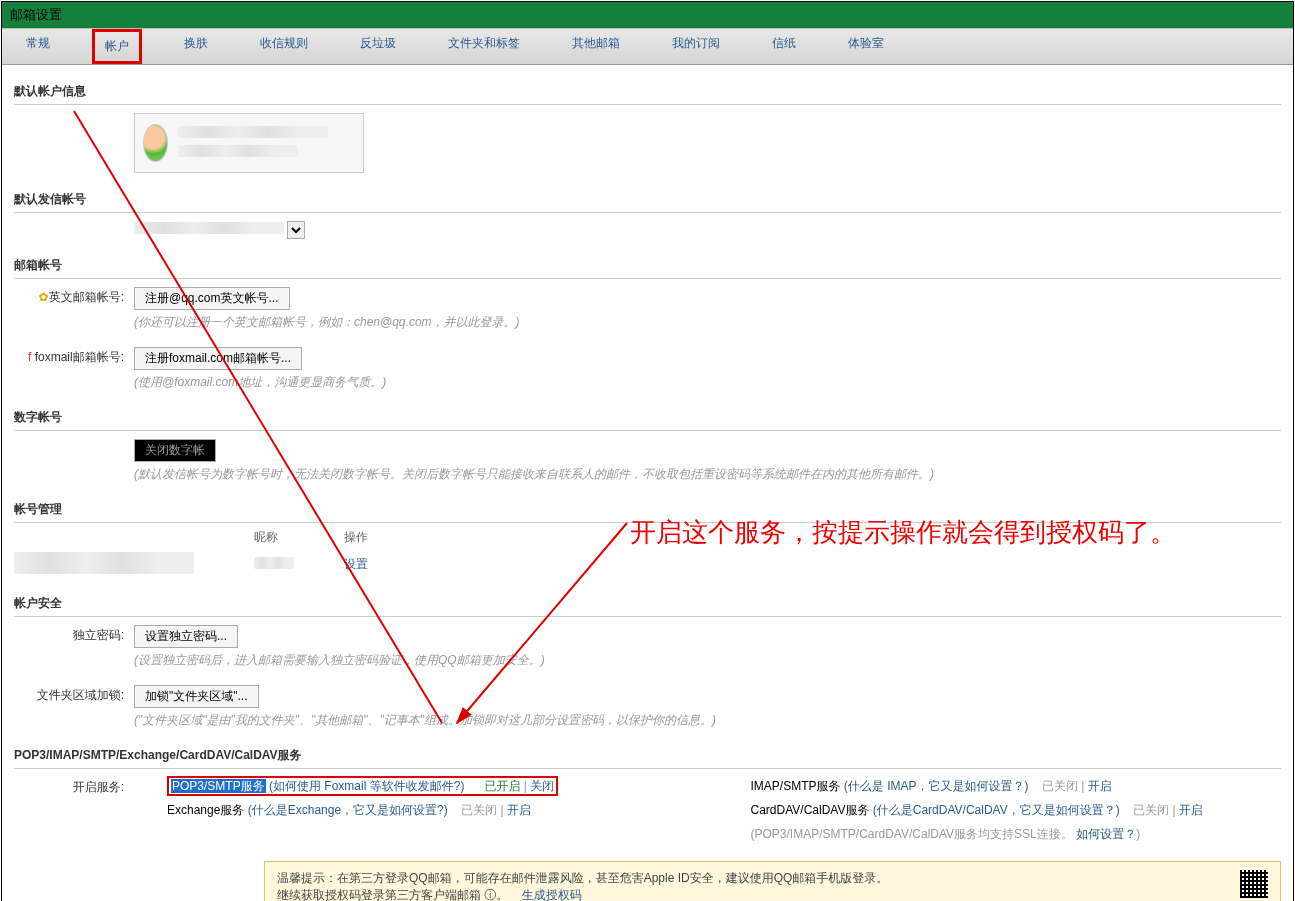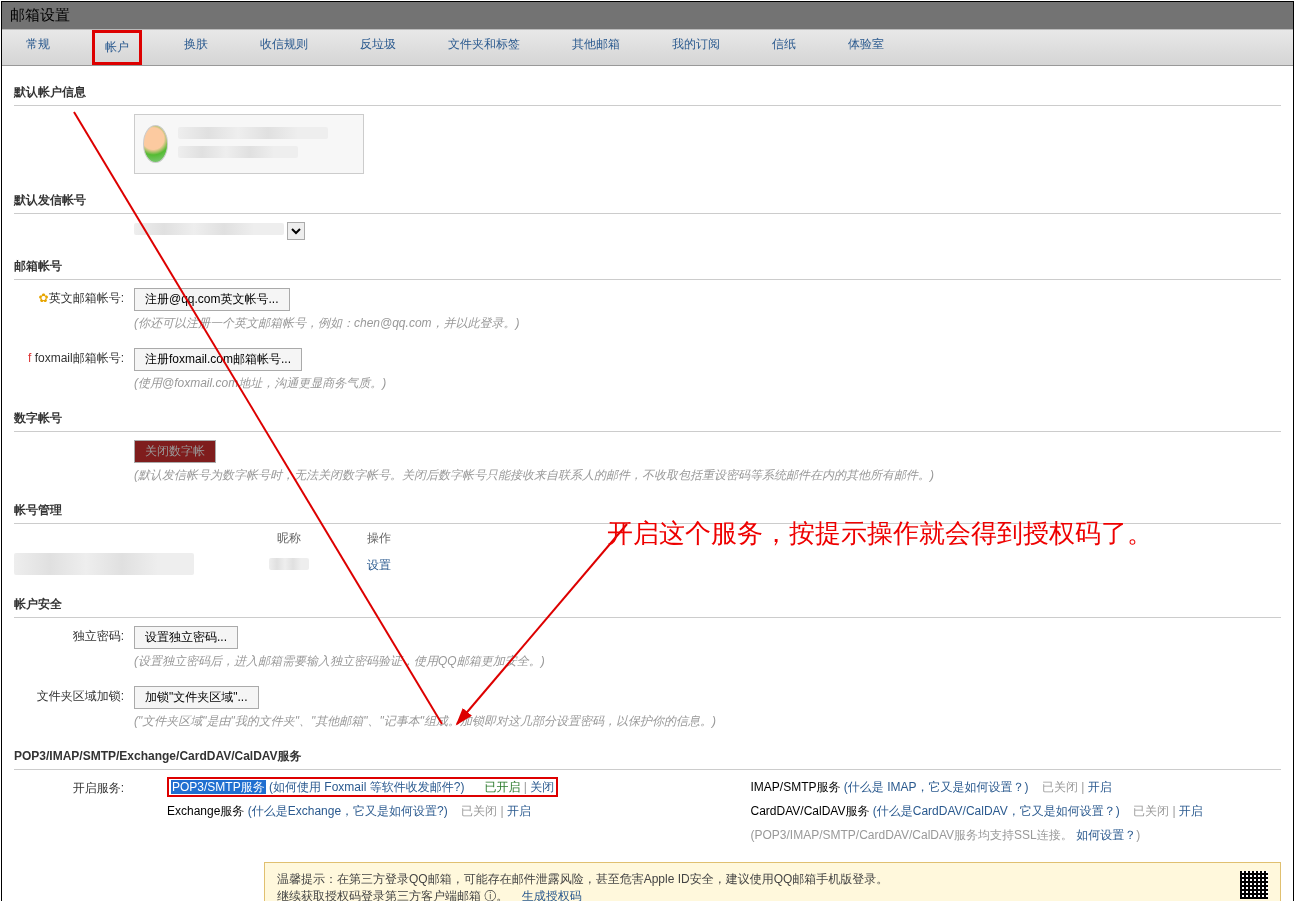--- a/index.html
+++ b/index.html
@@ -1,49 +1,49 @@
 <!DOCTYPE html>
 <html><head>
 <meta charset="utf-8">
 <style>
 * { box-sizing: border-box; margin: 0; padding: 0; }
 body { font-family: "Microsoft YaHei", Arial, sans-serif; font-size: 12px; color: #000; background: #fff; }
 .window { border: 1px solid #000; width: 1293px; margin: 1px; position: relative; }
-.title-bar { background: #737373; padding: 4px 8px; font-size: 15px; }
+.title-bar { background: #15803d; padding: 4px 8px; font-size: 13px; }
 .tabs { background: linear-gradient(#e8e8e8, #d5d5d5); border-top: 1px solid #bbb; border-bottom: 1px solid #999; display: flex; padding: 0 14px; gap: 32px; }
 .tab { padding: 6px 10px; color: #2b5a8f; cursor: pointer; }
 .tab.highlighted { border: 3px solid #d00; }
 .content { padding: 0 12px 12px 12px; background: #fff; position: relative; }
 .section { margin-top: 18px; }
 .section-title { font-weight: bold; font-size: 12px; color: #333; padding-bottom: 4px; border-bottom: 1px solid #ccc; }
 .row { display: flex; margin-top: 8px; justify-content: center; }
 .row-label { width: 120px; text-align: right; color: #333; padding-right: 10px; padding-top: 2px; font-size: 12px; }
 .row-body { flex: 1; }
 .btn { display: inline-block; background: #f5f5f5; border: 1px solid #aaa; padding: 2px 10px; font-size: 12px; cursor: pointer; }
-.btn.disabled { color: #999; background: #7f1d1d; }
+.btn.disabled { color: #999; background: #000000; }
 .hint { color: #999; font-size: 12px; margin-top: 4px; font-style: italic; }
 .avatar-box { border: 1px solid #ccc; padding: 8px; display: inline-flex; align-items: center; width: 230px; height: 60px; background: #f7f7f7; }
 .avatar { width: 38px; height: 38px; border-radius: 50%; background: radial-gradient(circle at 40% 35%, #fccaa0 0 40%, #5b3 60%, #8c8 100%); border: 1px solid #ccc; }
 .blur { background: linear-gradient(90deg,#eee 0,#e0e0e0 20%,#eee 40%,#e0e0e0 60%,#eee 80%); color: transparent; border-radius: 2px; }
 .blur-sm { display: inline-block; height: 12px; width: 150px; }
 .svc-grid { display: flex; gap: 20px; }
 .svc-col { flex: 1; }
 .svc-item { margin-bottom: 6px; line-height: 18px; padding-left: 33px; }
 .link { color: #2b5a8f; cursor: pointer; }
 .gray { color: #999; }
 .green { color: #2a7a2a; }
 .svc-highlight { border: 2px solid #d00; padding: 1px 2px; display: inline; }
 .svc-name-sel { background: #206fd0; color: #fff; padding: 0 1px; }
 .tip-box { border: 1px solid #e0c070; background: #fff8dc; padding: 8px 12px; margin: 12px 0 0 130px; display: flex; align-items: flex-start; gap: 12px; font-size: 12px; color: #444; }
 .qr { width: 28px; height: 28px; background: repeating-linear-gradient(0deg,#000 0 2px,#fff 2px 4px), repeating-linear-gradient(90deg,#000 0 2px,#fff 2px 4px); background-blend-mode: multiply; }
 .anno-text { position: absolute; color: #e00; font-size: 26px; font-family: "Microsoft YaHei"; line-height: 1.5; }
 svg.arrow { position: absolute; top: 0; left: 0; pointer-events: none; }
 .sel { background:#eee; border:1px solid #aaa; font-size:12px; padding:0 4px; }
 .mgr-row { display:flex; align-items:center; margin-top:6px; gap:20px; }
-.mgr-col { min-width:70px; color:#666;text-align:center; }
+.mgr-col { min-width:70px; color:#666; }
 </style>
 </head>
 <body>
 
 <div class="window">
   <div class="title-bar">邮箱设置</div>
 
   <div class="tabs">
     <div class="tab">常规</div>
     <div class="tab highlighted">帐户</div>
@@ -214,17 +214,17 @@
                 <span class="link">生成授权码</span>
               </div>
             </div>
             <div class="qr"></div>
           </div>
         </div>
       </div>
 
     </div>
 
-    <div class="anno-text" style="top:430px; left:605px;">开启这个服务，按提示操作就会得到授权码了。</div>
+    <div class="anno-text" style="top:430px; left:628px;">开启这个服务，按提示操作就会得到授权码了。</div>
 
   </div>
 
 </div>
 
 </body></html>

